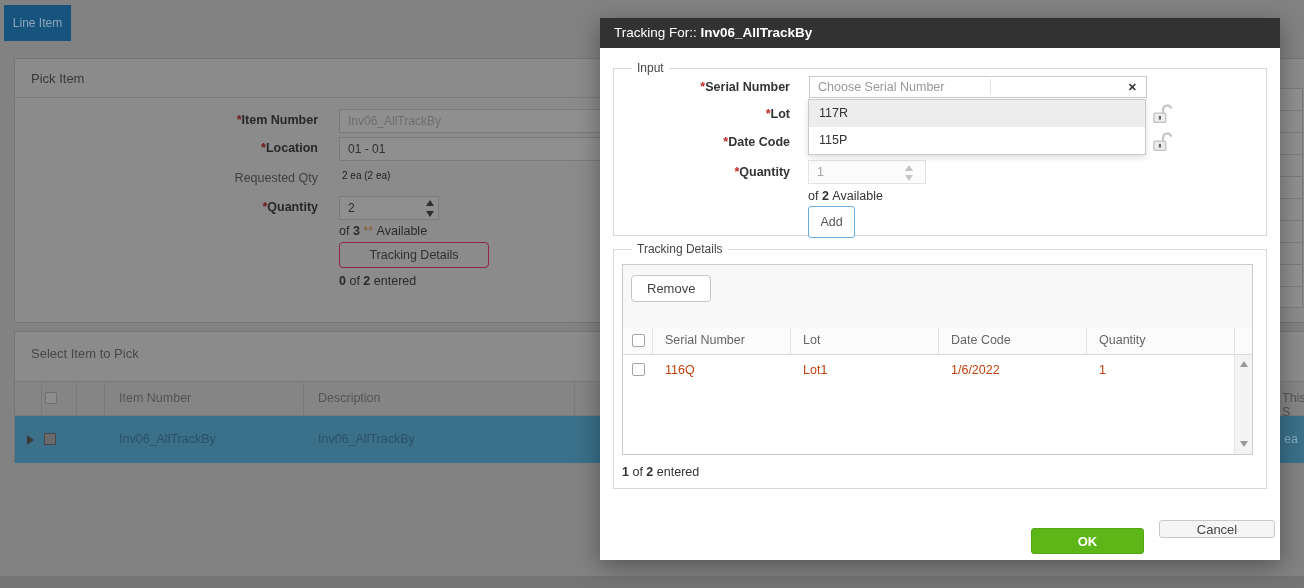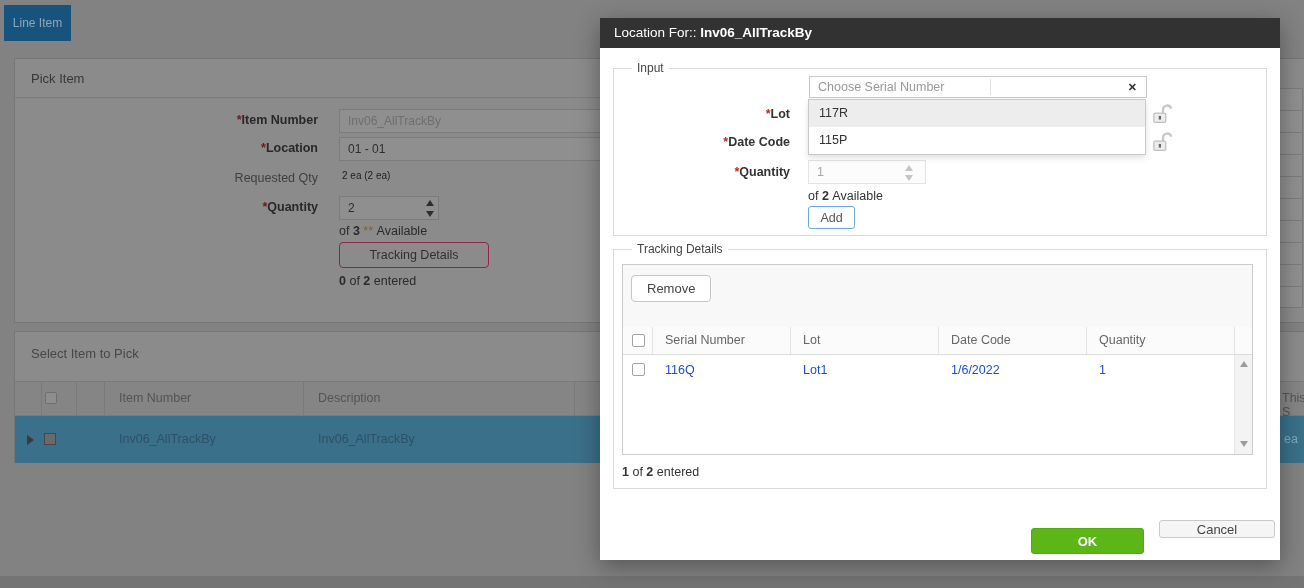--- a/index.html
+++ b/index.html
@@ -97,37 +97,37 @@
   .qty-input{
     left:208px;top:142px;width:118px;height:24px;border:1px solid #e4e4e4;background:#fcfcfc;
     box-sizing:border-box;font-size:12.5px;color:#a6a6a6;padding:0 8px;
     font-family:"Liberation Sans",sans-serif;
   }
   .tri-up-lt{border-left:4px solid transparent;border-right:4px solid transparent;border-bottom:6px solid #c4c4c4}
   .tri-down-lt{border-left:4px solid transparent;border-right:4px solid transparent;border-top:6px solid #c4c4c4}
   .m-small{font-size:12.5px;color:#333}
   .m-small b{font-weight:bold}
   .add-btn{
-    left:208px;top:188px;width:47px;height:23px;box-sizing:border-box;
+    left:208px;top:188px;width:47px;height:32px;box-sizing:border-box;
     background:#fff;border:1px solid #69ace0;border-radius:3px;color:#555;
     font-size:12.5px;display:flex;align-items:center;justify-content:center;
     font-family:"Liberation Sans",sans-serif;
   }
   .grid-panel{left:22px;top:246px;width:631px;height:191px;border:1px solid #cccccc;box-sizing:border-box;background:#fff}
   .grid-toolbar{left:0;top:0;width:100%;height:62px;background:#f8f8f8;box-sizing:border-box}
   .remove-btn{
     left:8px;top:10px;padding:0 15px;height:27px;box-sizing:border-box;
     background:#fff;border:1px solid #c6c6c6;border-radius:4px;color:#444;
     font-size:13px;display:flex;align-items:center;font-family:"Liberation Sans",sans-serif;
   }
   .grid-head{left:0;top:62px;width:100%;height:28px;background:#fbfbfb;border-bottom:1px solid #dcdcdc;box-sizing:border-box}
   .gh-cell{top:0;height:27px;line-height:27px;font-size:12.5px;color:#666;box-sizing:border-box;border-right:1px solid #e3e3e3;padding-left:12px}
   .m-cb{width:13px;height:13px;border:1px solid #a3a3a3;border-radius:2px;background:#fff;box-sizing:border-box}
   .grid-body{left:0;top:90px;width:100%;height:99px;background:#fff}
-  .gb-cell{top:0;height:30px;line-height:30px;font-size:12.5px;color:#1d4ed8;padding-left:12px;box-sizing:border-box}
+  .gb-cell{top:0;height:30px;line-height:30px;font-size:12.5px;color:#c2410c;padding-left:12px;box-sizing:border-box}
   .vscroll{right:0;top:0;width:18px;height:99px;background:#f3f3f3;border-left:1px solid #e6e6e6;box-sizing:border-box}
   .vs-arrow{left:5px}
   .tri-up-sb{border-left:4px solid transparent;border-right:4px solid transparent;border-bottom:6px solid #9a9a9a}
   .tri-down-sb{border-left:4px solid transparent;border-right:4px solid transparent;border-top:6px solid #9a9a9a}
   .ok-btn{
     left:431px;top:502px;width:113px;height:26px;background:#5cb617;border:1px solid #54a713;
     border-radius:3px;color:#fff;font-weight:bold;font-size:13px;box-sizing:border-box;
     display:flex;align-items:center;justify-content:center;font-family:"Liberation Sans",sans-serif;margin-top:8px;
   }
   .cancel-btn{
@@ -190,26 +190,27 @@
     <span class="abs sel-cb" style="left:29px;top:17px"></span>
     <span class="abs sel-row-text" style="left:104px">Inv06_AllTrackBy</span>
     <span class="abs sel-row-text" style="left:303px">Inv06_AllTrackBy</span>
     <span class="abs sel-row-text" style="left:1269px;color:#7fa9bd">ea</span>
   </div>
 </div>
 
 <div class="abs bottom-band"></div>
 
 <div class="abs modal">
-  <div class="abs modal-header"><span>Location For:: </span><b>Inv06_AllTrackBy</b></div>
+  <div class="abs modal-header"><span>Tracking For:: </span><b>Inv06_AllTrackBy</b></div>
 
   <div class="abs fieldset" style="left:13px;top:50px;width:654px;height:168px">
     <span class="legend">Input</span>
   </div>
 
+  <div class="abs m-label" style="top:58px"><span class="m-star">*</span><span>Serial Number</span></div>
 
   <div class="abs combo">
     <input placeholder="Choose Serial Number" style="">
     <span class="divider"></span>
     <span class="clear">✕</span>
   </div>
 
   <div class="abs dropdown">
     <div class="dd-opt hover">117R</div>
     <div class="dd-opt">115P</div>

